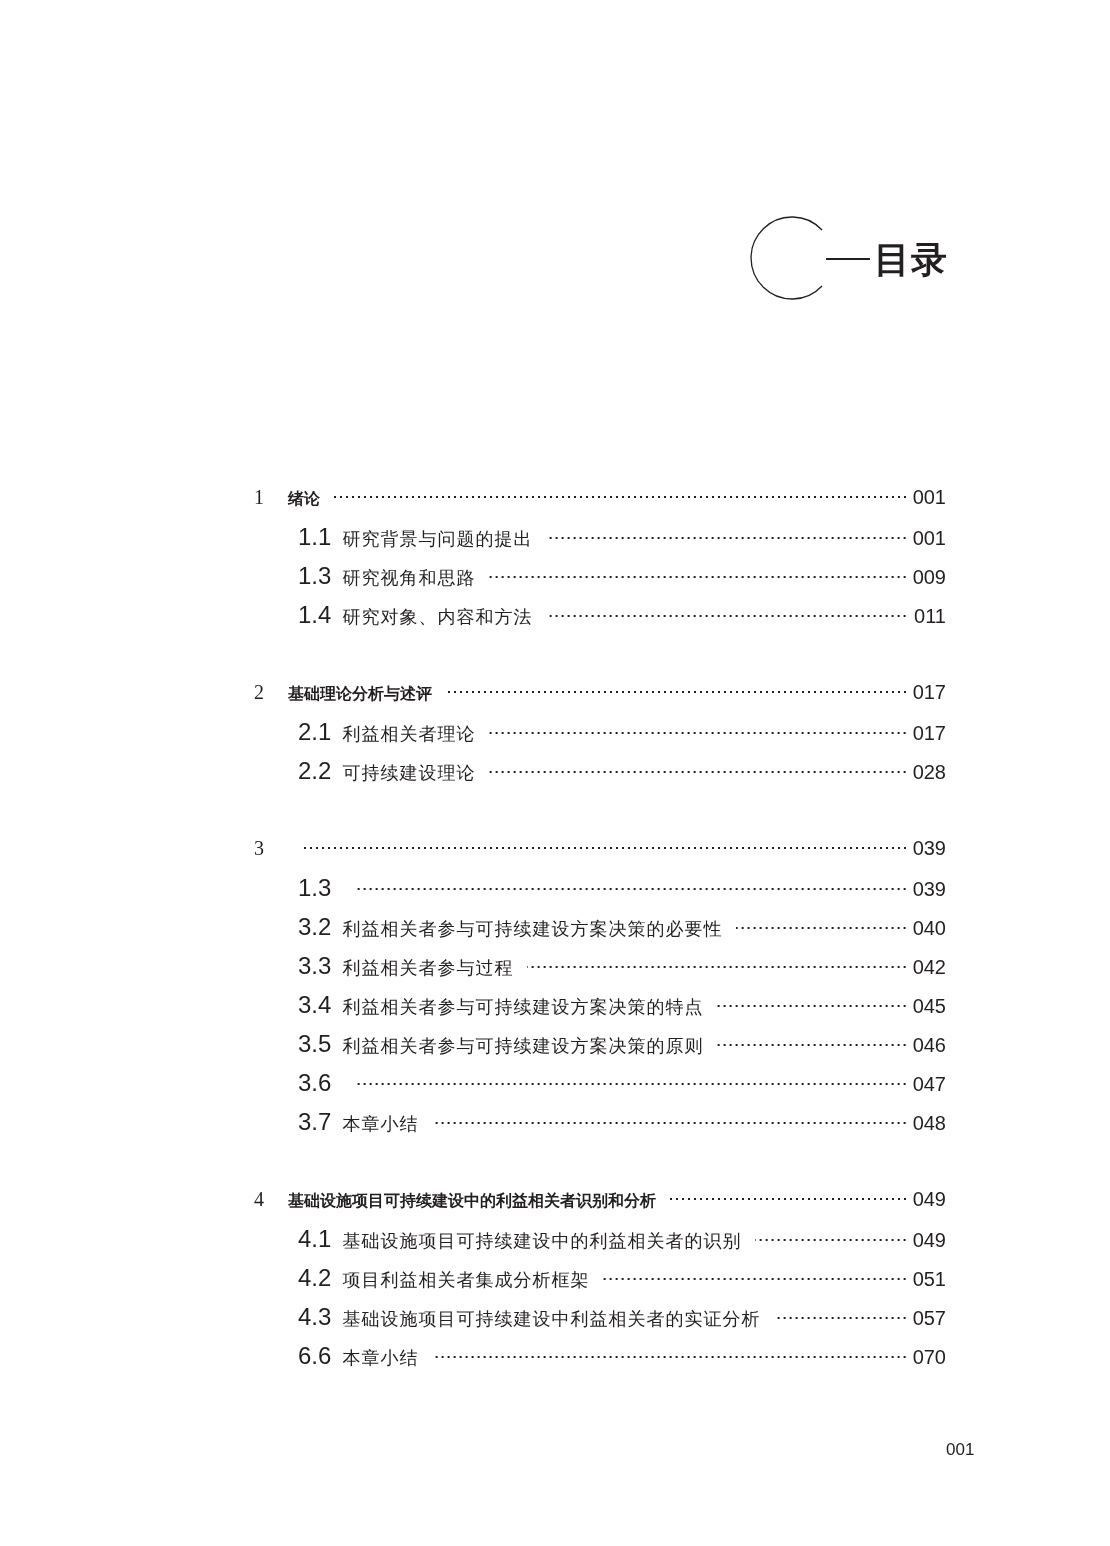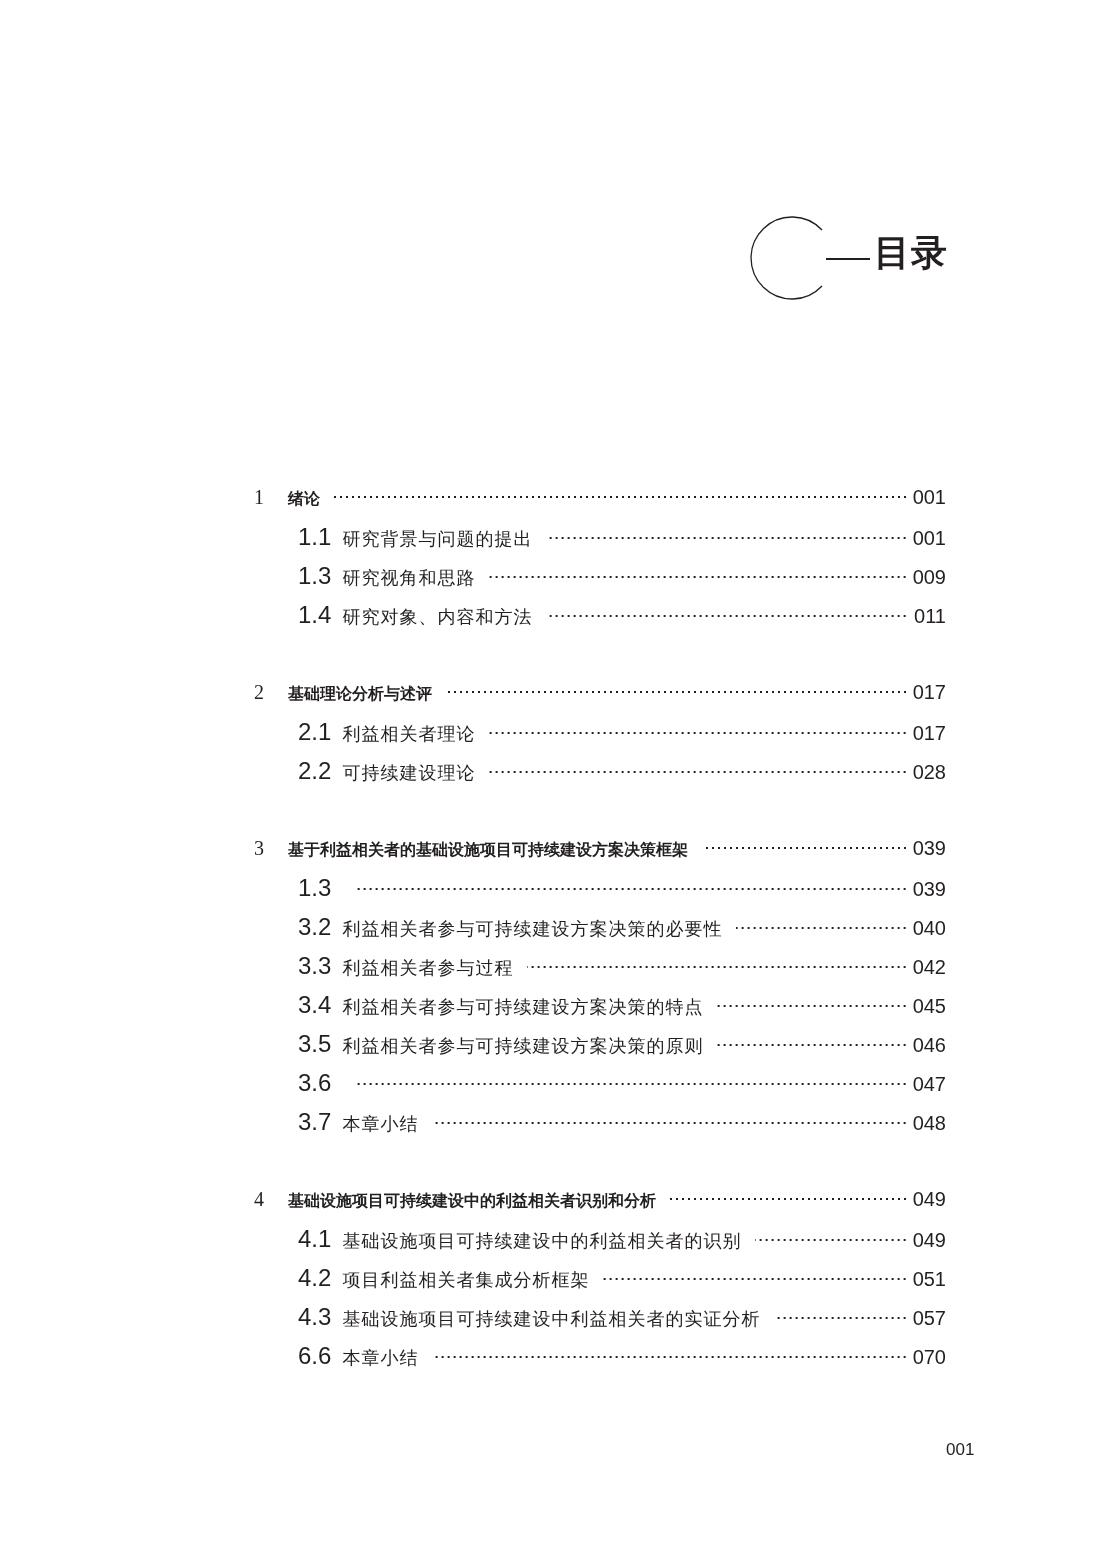--- a/index.html
+++ b/index.html
@@ -1,20 +1,20 @@
 <!DOCTYPE html>
 <html><head>
   <meta charset="utf-8">
   <style>
     html, body { margin: 0; padding: 0; background: #ffffff; }
     body { width: 1110px; height: 1546px; position: relative; overflow: hidden; color: #231f20; }
     .title-block { position: absolute; left: 748px; top: 216px; width: 220px; height: 88px; }
     .title-circle { position: absolute; left: 0; top: 0; width: 84px; height: 84px; }
     .title-dash { position: absolute; left: 826px; top: 258px; width: 44px; height: 2px; background: #231f20; }
-    .title-text { position: absolute; left: 874px; top: 227px; font-family: "DejaVu Serif", serif; font-weight: bold; font-size: 36px; line-height: 50px; letter-spacing: 1px; color: #231f20; }
+    .title-text { position: absolute; left: 874px; top: 234px; font-family: "DejaVu Serif", serif; font-weight: bold; font-size: 36px; line-height: 50px; letter-spacing: 1px; color: #231f20; }
     .toc { position: absolute; left: 254px; top: 478px; width: 692px; }
     .chapter-group { margin-bottom: 39px; }
     .row { display: flex; align-items: baseline; height: 39px; line-height: 39px; }
     .ch-num { width: 34px; font-family: "Liberation Serif", serif; font-size: 20px; }
     .ch-title { font-family: "DejaVu Serif", serif; font-weight: bold; font-size: 16px; white-space: nowrap; }
     .sec-row { padding-left: 44px; }
     .sec-num { font-family: "Liberation Sans", sans-serif; font-size: 24px; margin-right: 11px; }
     .sec-title { font-family: "DejaVu Sans", sans-serif; font-size: 18px; white-space: nowrap; letter-spacing: 1px; }
     .dots { flex: 1; margin: 0 2px 0 14px; height: 10px; position: relative; top: -2px;
       background-image: radial-gradient(circle, #231f20 0.9px, transparent 1.1px);
@@ -77,21 +77,20 @@
       <div class="row sec-row">
         <span class="sec-num">2.2</span>
         <span class="sec-title">可持续建设理论</span>
         <span class="dots"></span>
         <span class="page">028</span>
       </div>
     </div>
     <div class="chapter-group">
       <div class="row">
         <span class="ch-num">3</span>
-        <span class="ch-title">基于利益相关者的基础设施项目可持续建设方案决策框架</span>
         <span class="dots bold"></span>
         <span class="page">039</span>
       </div>
       <div class="row sec-row">
         <span class="sec-num">1.3</span>
         <span class="dots"></span>
         <span class="page">039</span>
       </div>
       <div class="row sec-row">
         <span class="sec-num">3.2</span>

